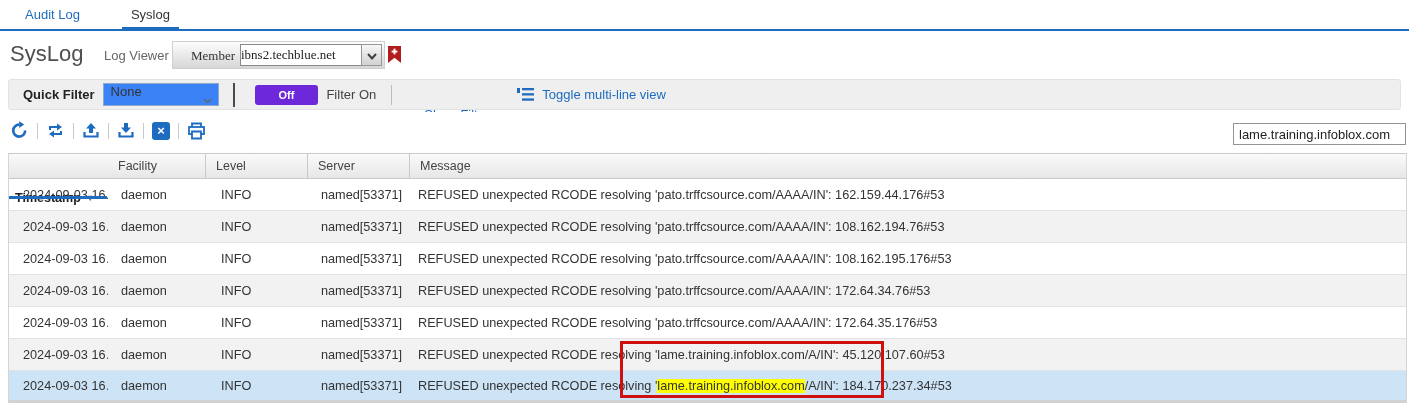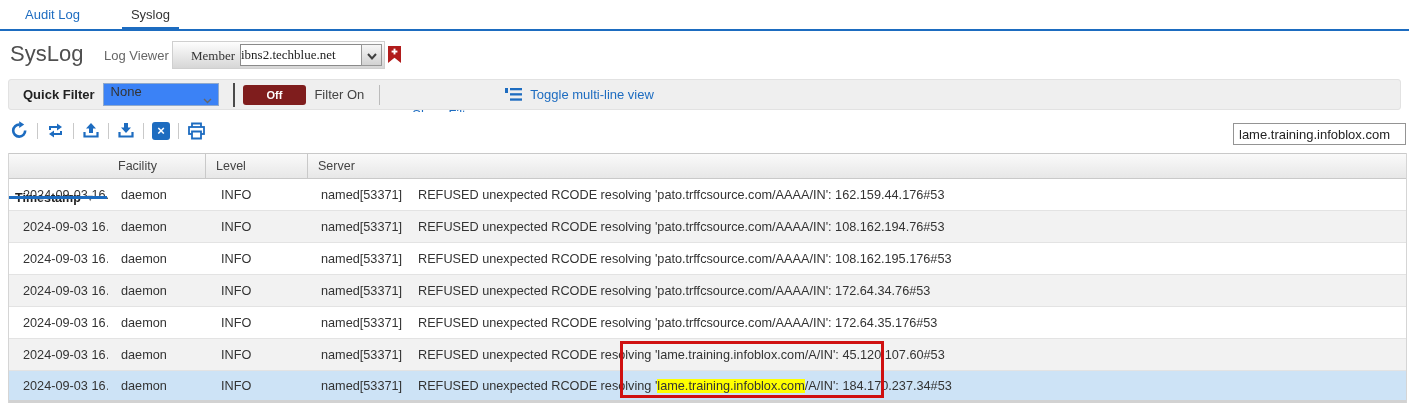--- a/index.html
+++ b/index.html
@@ -35,21 +35,21 @@
   .filter-panel { position: absolute; top: 79px; left: 8px; right: 8px; height: 31px;
     background: #efefef; border: 1px solid #e2e2e2; border-radius: 3px;
     display: flex; align-items: center; font-size: 13px; color: #333; }
   .qf-label { font-weight: bold; margin-left: 14px; color: #222; }
   .qf-select { margin-left: 8px; width: 116px; height: 23px; background: #3b82f6;
     border: 1px solid #8fa9cc; display: flex; align-items: flex-start; cursor: pointer;
     padding-left: 7px; position: relative; }
   .qf-select .chev { position: absolute; right: 6px; top: 8px; }
   .vdiv-dark { width: 2px; height: 24px; background: #4a4a4a; margin-left: 14px; }
   .vdiv-light { width: 1px; height: 20px; background: #bbb; margin-left: 15px; }
-  .off-btn { margin-left: 8px; background: #7f1d1d; color: #fff; font-size: 11px;
+  .off-btn { margin-left: 20px; background: #6d28d9; color: #fff; font-size: 11px;
     font-weight: bold; border: none; border-radius: 3px; padding: 4px 24px; cursor: pointer;
     font-family: "Liberation Sans", sans-serif; }
   .filter-on-label { margin-left: 8px; color: #444; }
   .blue-link { color: #1d6cc0; cursor: pointer; text-decoration: none; }
   .show-filter { margin-left: 32px; margin-top: 40px; }
   .multiline-icon { margin-left: 28px; margin-right: 8px; display: inline-flex; cursor: pointer; }
   .toggle-multiline { }
 
   
   .toolbar { position: absolute; top: 112px; left: 0; right: 0; height: 41px; background: #fff; }
@@ -197,20 +197,21 @@
 
 <div class="log-table">
   <div class="thead">
     <div class="th th-ts">
       <span>Timestamp</span>
       <span class="sort-arrow">▼</span>
     </div>
     <div class="th th-fac">Facility</div>
     <div class="th th-lvl">Level</div>
     <div class="th th-srv">Server</div>
+    <div class="th th-msg">Message</div>
   </div>
 
   <div class="row">
     <div class="c c-ts">2024-09-03 16…</div>
     <div class="c c-fac">daemon</div>
     <div class="c c-lvl">INFO</div>
     <div class="c c-srv">named[53371]</div>
     <div class="c c-msg">REFUSED unexpected RCODE resolving 'pato.trffcsource.com/AAAA/IN': 162.159.44.176#53</div>
   </div>
 

